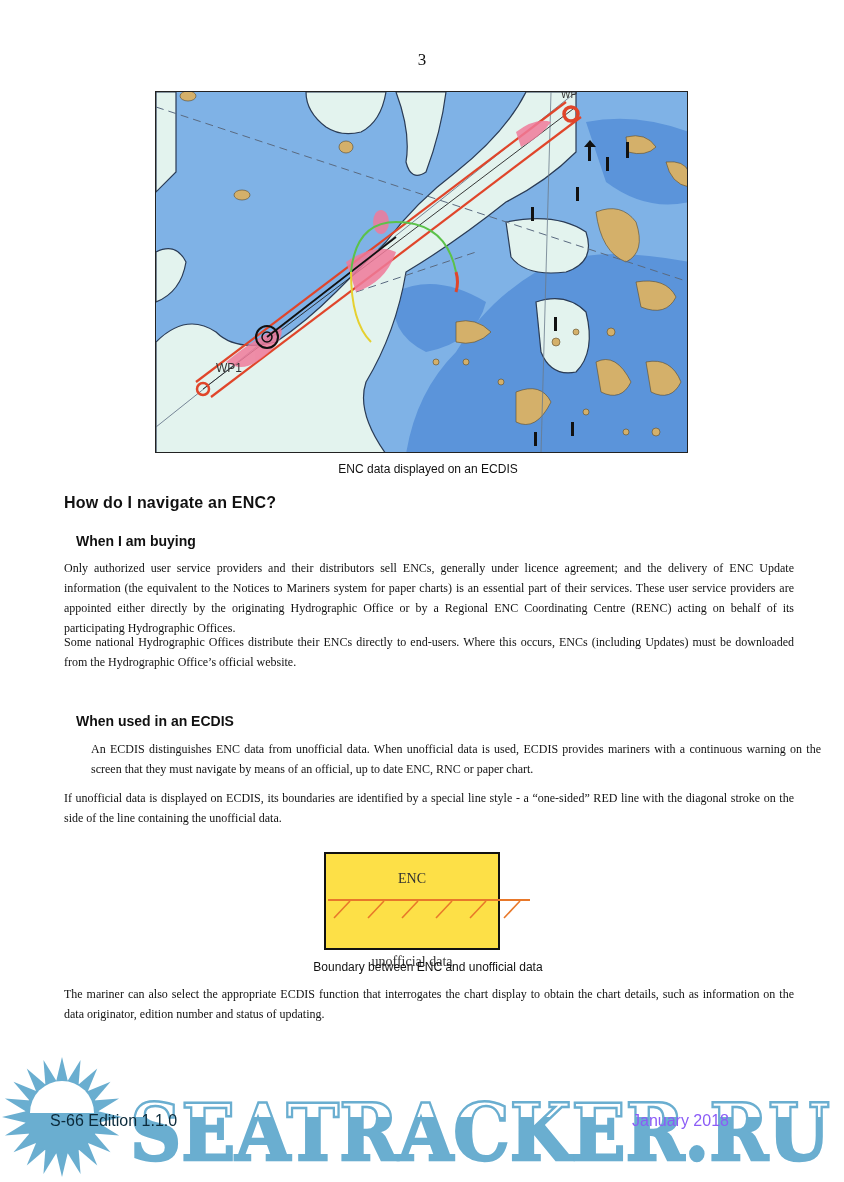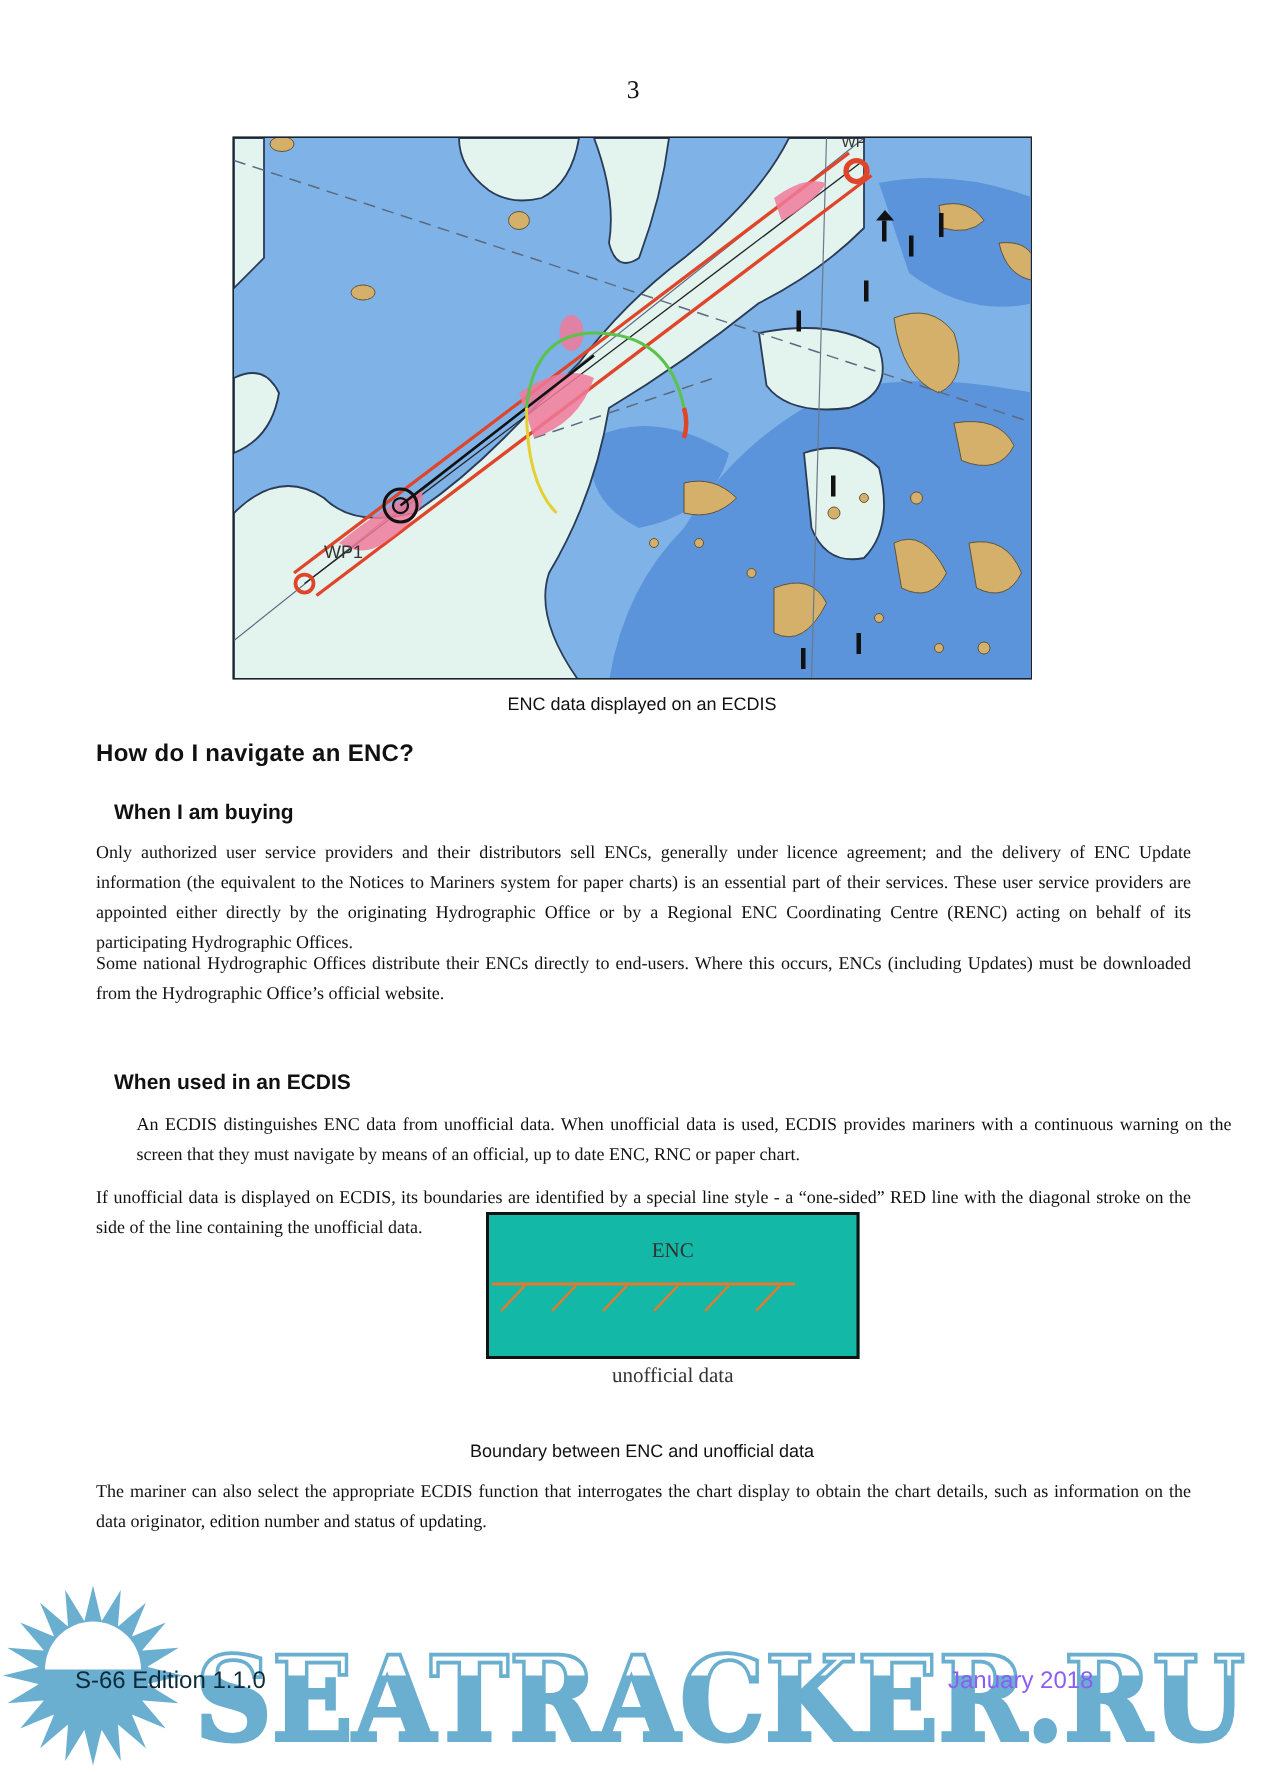--- a/index.html
+++ b/index.html
@@ -4,21 +4,21 @@
 <style>
   html, body { margin: 0; padding: 0; background: #ffffff; }
   body { width: 844px; height: 1182px; position: relative; overflow: hidden; font-family: "Liberation Serif", serif; color: #111; }
   .page-num { position: absolute; top: 50px; left: 0; width: 844px; text-align: center; font-size: 17px; }
   .map { position: absolute; left: 155px; top: 91px; width: 533px; height: 362px; border: 1px solid #222; box-sizing: border-box; overflow: hidden; background: #7fb2e6; }
   .map svg { display: block; }
   .caption { position: absolute; left: 0; width: 856px; text-align: center; font-family: "Liberation Sans", sans-serif; font-size: 12px; color: #111; }
   .h1 { position: absolute; left: 64px; top: 494px; font-family: "Liberation Sans", sans-serif; font-weight: bold; font-size: 16px; letter-spacing: 0.2px; }
   .h2 { position: absolute; left: 76px; font-family: "Liberation Sans", sans-serif; font-weight: bold; font-size: 14px; }
   .para { position: absolute; left: 64px; width: 730px; font-size: 12px; line-height: 20px; text-align: justify; margin: 0; }
-  .boundary { position: absolute; left: 324px; top: 808px; width: 249px; height: 98px; border: 2px solid #111; box-sizing: border-box; background: #14b8a6; }
+  .boundary { position: absolute; left: 324px; top: 852px; width: 176px; height: 98px; border: 2px solid #111; box-sizing: border-box; background: #fde047; }
   .boundary .enc { position: absolute; top: 17px; width: 100%; text-align: center; font-size: 14px; color: #333; }
   .boundary .unoff { position: absolute; top: 73px; width: 100%; text-align: center; font-size: 14px; color: #333; margin-top: 27px; }
   .boundary svg { position: absolute; left: 0; top: 40px; }
   .watermark { position: absolute; left: 0; top: 1055px; width: 844px; height: 127px; }
   .footer-left { position: absolute; left: 50px; top: 1112px; font-family: "Liberation Sans", sans-serif; font-size: 16px; color: #0b2a3a; }
   .footer-right { position: absolute; left: 632px; top: 1112px; font-family: "Liberation Sans", sans-serif; font-size: 16px; color: #8b5cf6; }
 </style>
 </head>
 <body>
 

